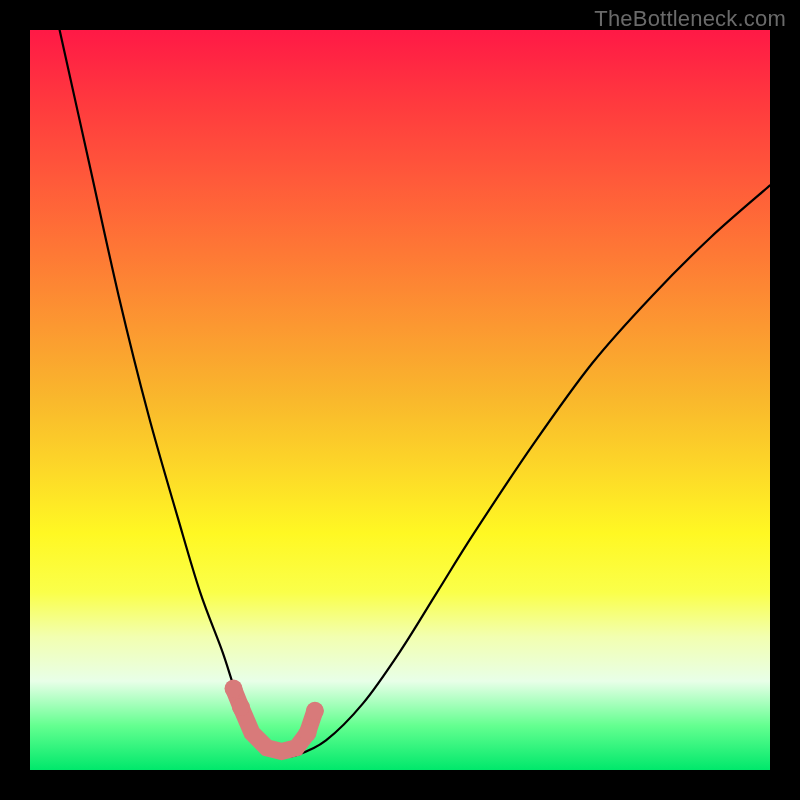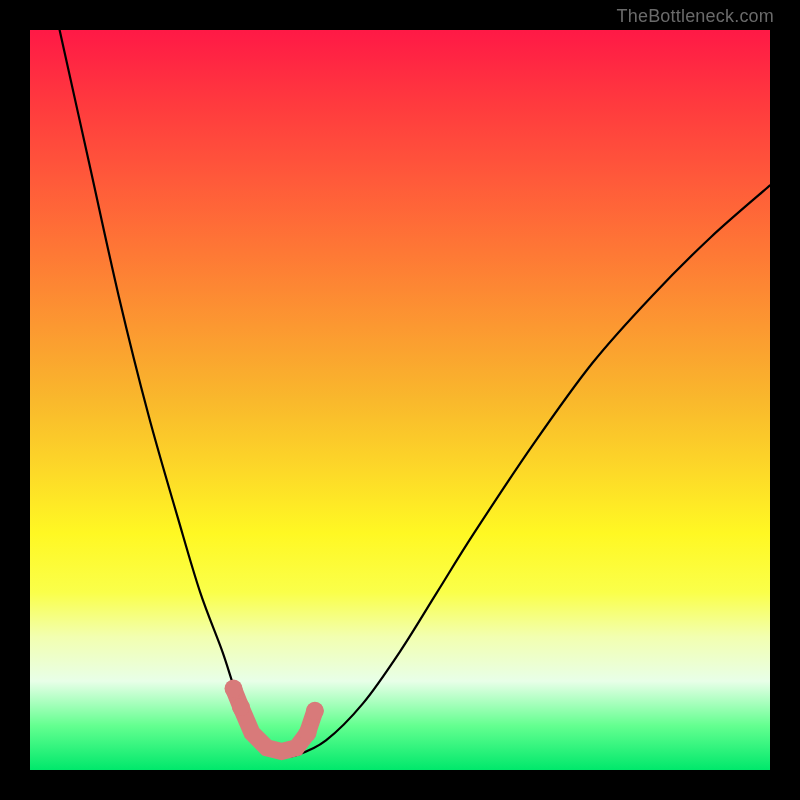--- a/index.html
+++ b/index.html
@@ -2,23 +2,23 @@
 <html><head>
 <meta charset="utf-8">
 <style>
   * { margin: 0; padding: 0; box-sizing: border-box; }
   html, body { width: 800px; height: 800px; overflow: hidden; }
   body { background: #000; position: relative; font-family: Arial, sans-serif; }
   
   .watermark {
     position: absolute;
     top: 6px;
-    right: 26px;
+    right: 14px;
     color: #6a6a6a;
-    font-size: 18px;
+    font-size: 22px;
     font-weight: 500;
     z-index: 10;
     letter-spacing: 0.2px;
   }
   
   .plot-area {
     position: absolute;
     top: 30px;
     left: 30px;
     width: 740px;

